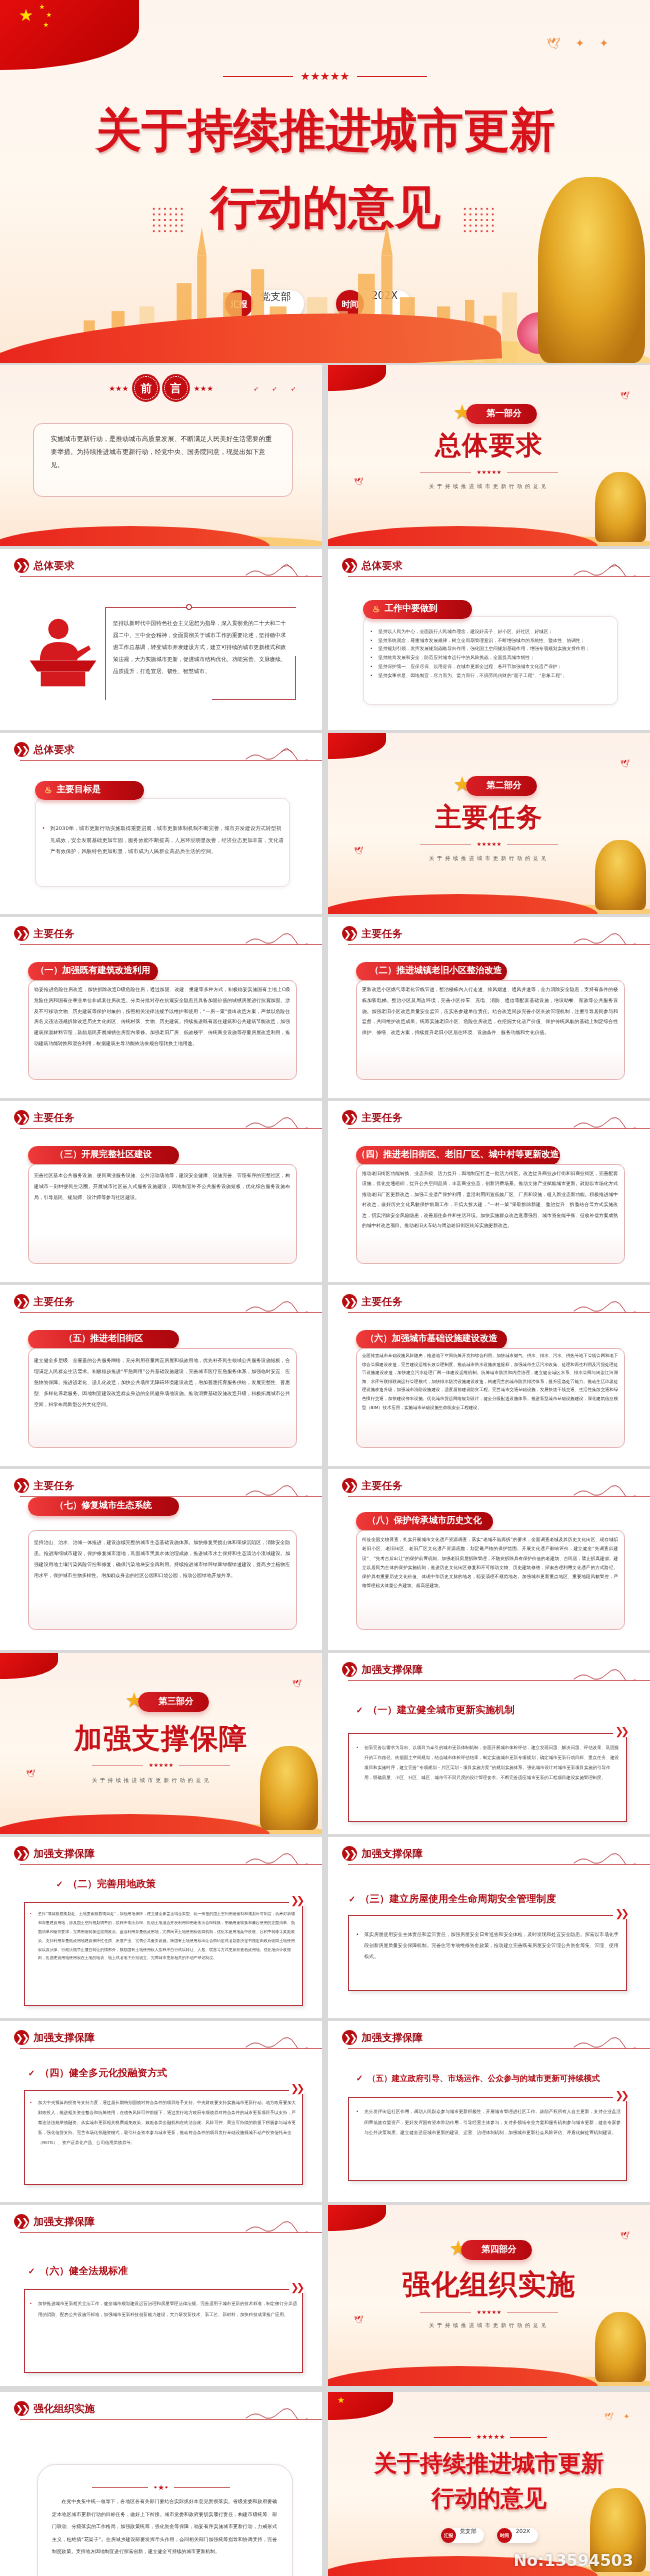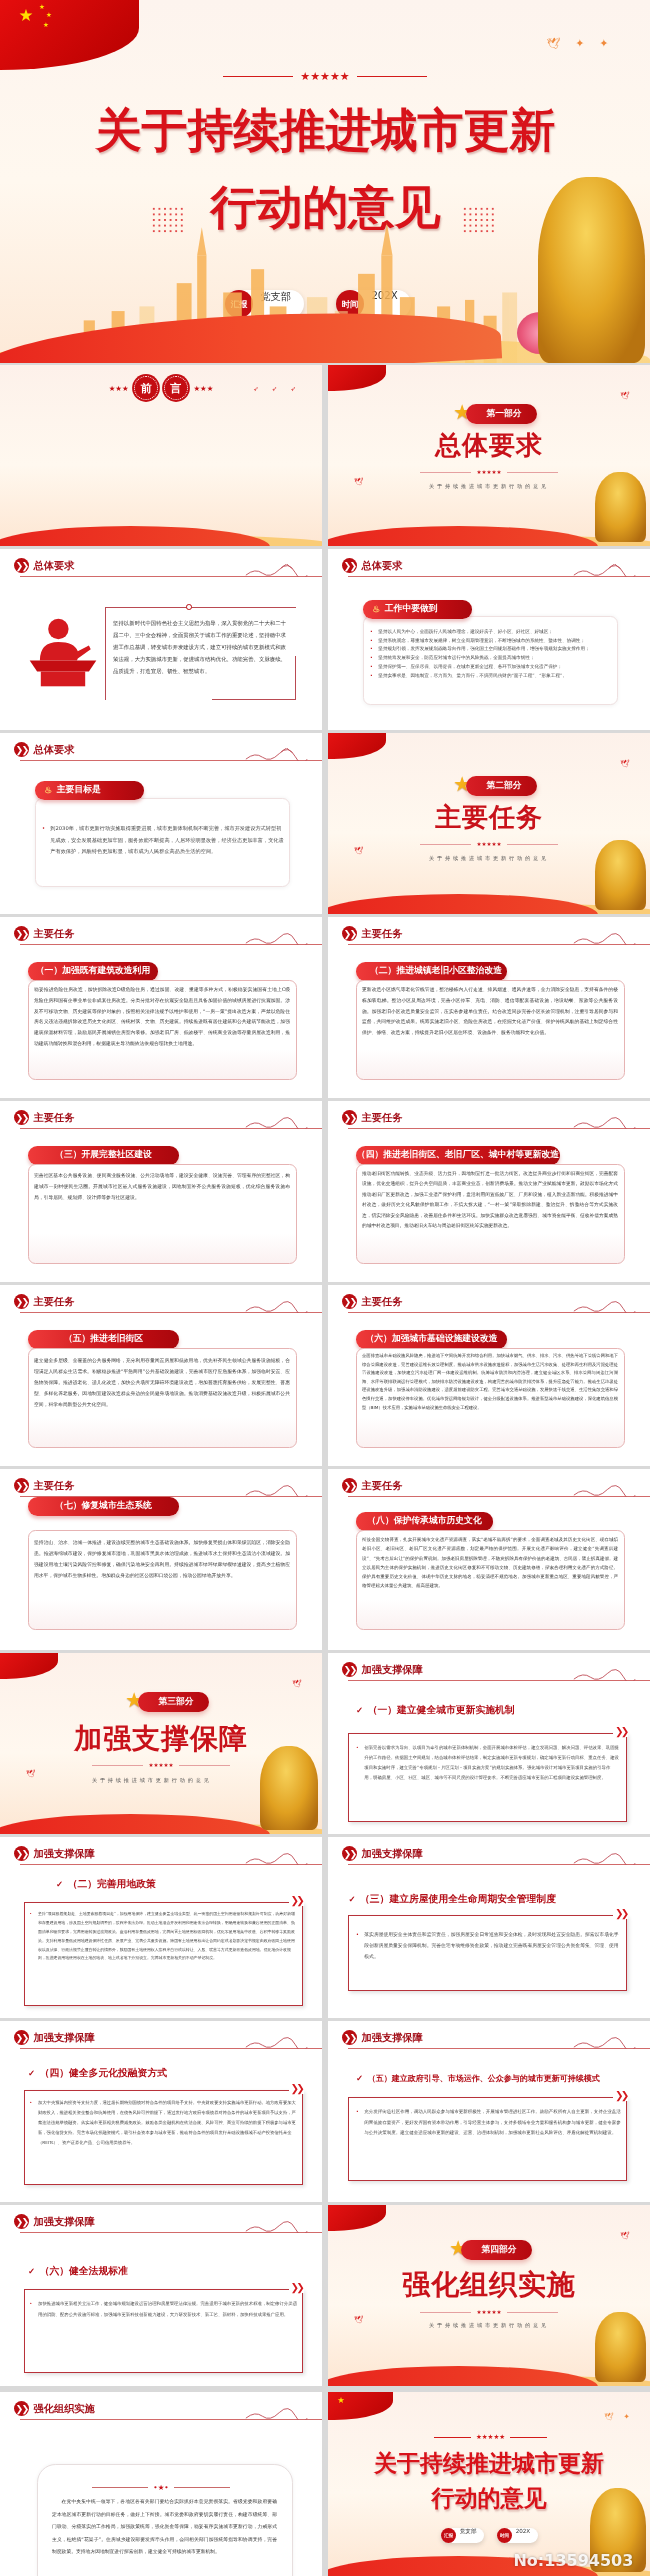--- a/index.html
+++ b/index.html
@@ -148,20 +148,23 @@
   </div>
 
   <div class="slide festive" style="left:0;top:365px;">
     <div style="position:absolute;left:0;top:11px;width:100%;display:flex;justify-content:center;align-items:center;gap:5.6px;">
       <span style="color:#c40d12;font-size:7.4px;">★★★</span>
       <span style="width:24px;height:24px;border-radius:50%;background:#c40d12;color:#fff;font-weight:bold;font-size:11px;display:flex;align-items:center;justify-content:center;border:1.9px dotted #fff;box-shadow:0 0 0 1.9px #c40d12;font-family:'DejaVu Serif',serif;">前</span>
       <span style="width:24px;height:24px;border-radius:50%;background:#c40d12;color:#fff;font-weight:bold;font-size:11px;display:flex;align-items:center;justify-content:center;border:1.9px dotted #fff;box-shadow:0 0 0 1.9px #c40d12;font-family:'DejaVu Serif',serif;">言</span>
       <span style="color:#c40d12;font-size:7.4px;">★★★</span>
     </div>
     <div class="birds" style="right:20.4px;top:20.4px;color:#d31a1a;font-size:6.5px;">➶ ➶ ➶</div>
+    <div style="position:absolute;left:33px;top:58px;width:260px;height:74px;border:0.9px solid #e6b8b8;border-radius:9.3px;background:rgba(255,255,255,.55);padding:9.3px 16.7px;">
+      <p style="font-size:6.5px;line-height:13px;color:#333;">实施城市更新行动，是推动城市高质量发展、不断满足人民美好生活需要的重要举措。为持续推进城市更新行动，经党中央、国务院同意，现提出如下意见。</p>
+    </div>
     <div class="mini-ribbon2"></div>
     <div class="mini-ribbon"></div>
   </div>
 
   <div class="slide festive" style="left:328px;top:365px;">
     <div class="mini-flag"></div>
     <div class="mini-birds" style="right:16.7px;top:26px;">🕊</div>
     <div class="mini-birds" style="left:26px;top:112px;">🕊</div>
     <span class="part-star" style="left:125px;top:37px;">★</span>
     <div class="part-pill" style="left:138px;top:39px;">第一部分</div>

